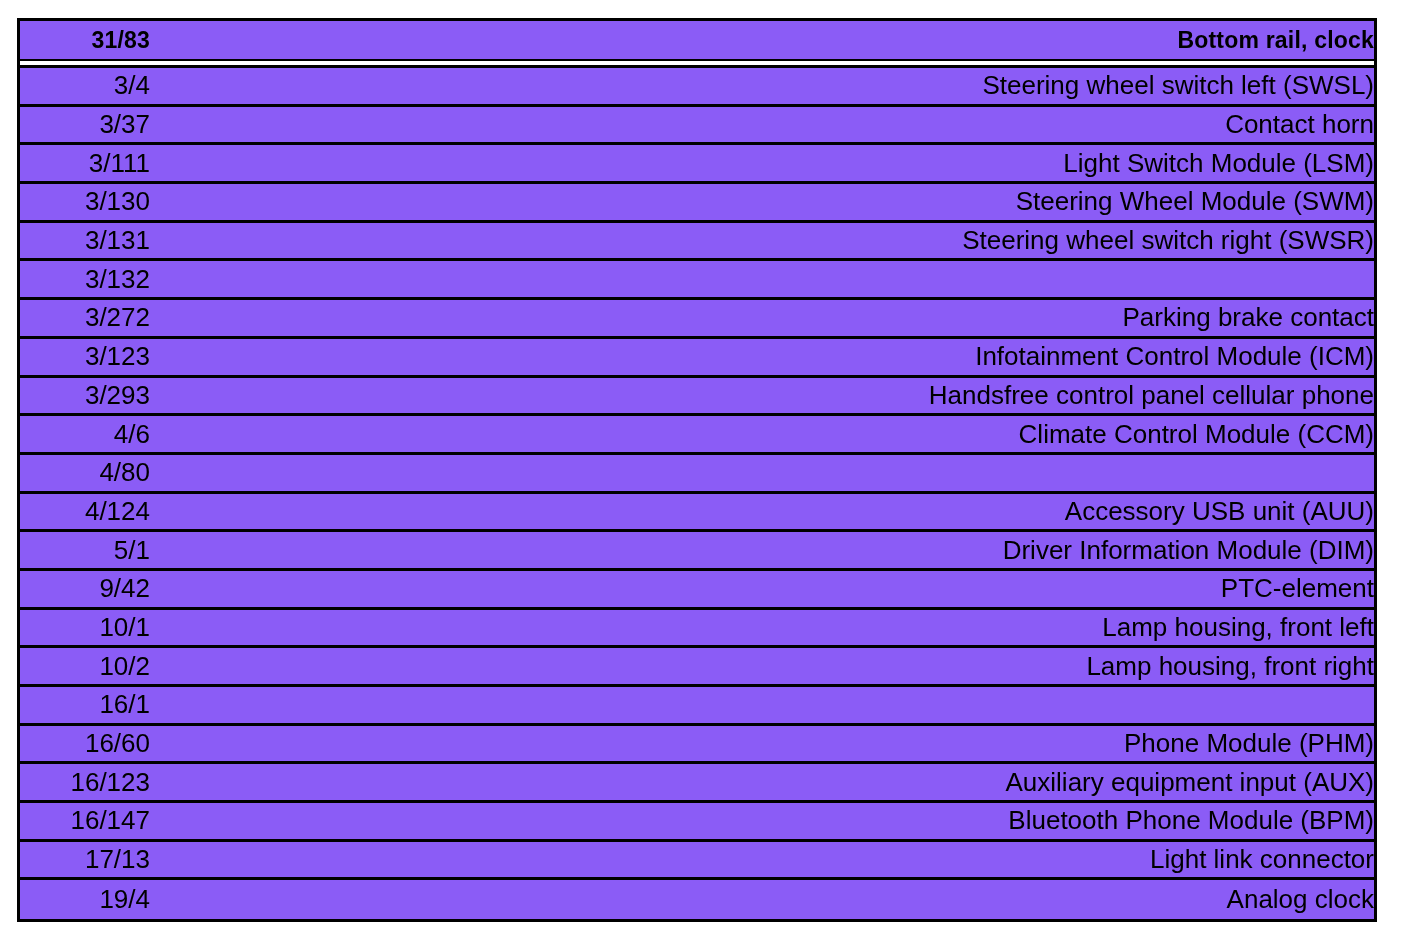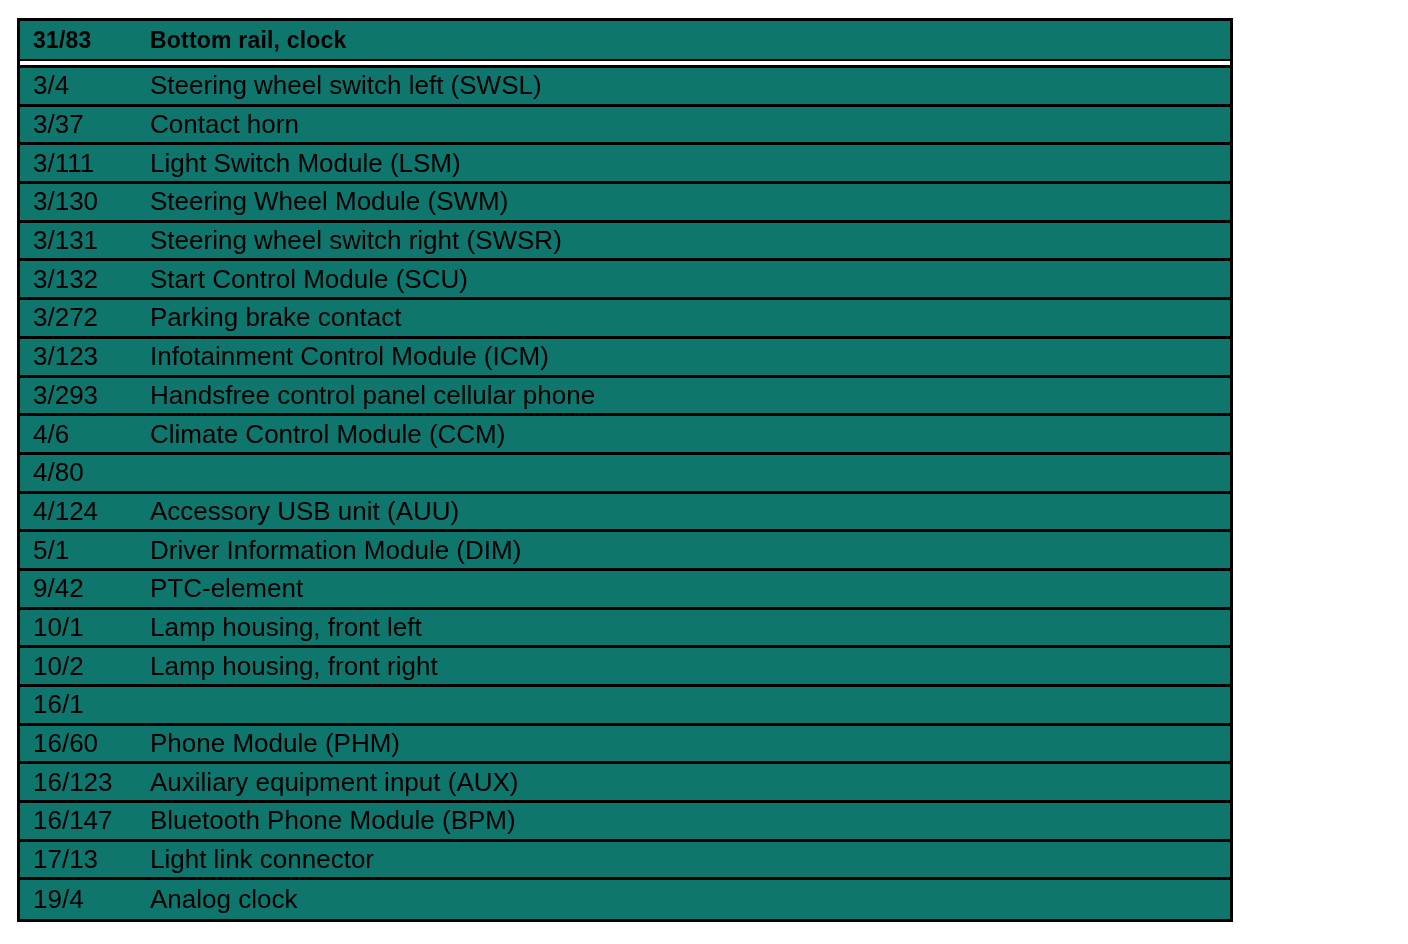--- a/index.html
+++ b/index.html
@@ -14,23 +14,24 @@
   .page {
     position: relative;
     width: 1408px;
     height: 944px;
     background: #ffffff;
   }
   .vtable {
     position: absolute;
     left: 17px;
     top: 18px;
-    width: 1216px;
+    width: 1360px;
     border: 3px solid #000000;
-    background: #0f766e;
+    background: #8b5cf6;
+    text-align: right;
   }
   .header-row {
     display: flex;
     align-items: center;
     height: 40px;
     border-bottom: 2px solid #000000;
     font-weight: bold;
     font-size: 23px;
     letter-spacing: 0.2px;
   }
@@ -95,21 +96,20 @@
     <span class="cell-desc">Steering Wheel Module (SWM)</span>
   </div>
 
   <div class="row">
     <span class="cell-code">3/131</span>
     <span class="cell-desc">Steering wheel switch right (SWSR)</span>
   </div>
 
   <div class="row">
     <span class="cell-code">3/132</span>
-    <span class="cell-desc">Start Control Module (SCU)</span>
   </div>
 
   <div class="row">
     <span class="cell-code">3/272</span>
     <span class="cell-desc">Parking brake contact</span>
   </div>
 
   <div class="row">
     <span class="cell-code">3/123</span>
     <span class="cell-desc">Infotainment Control Module (ICM)</span>

